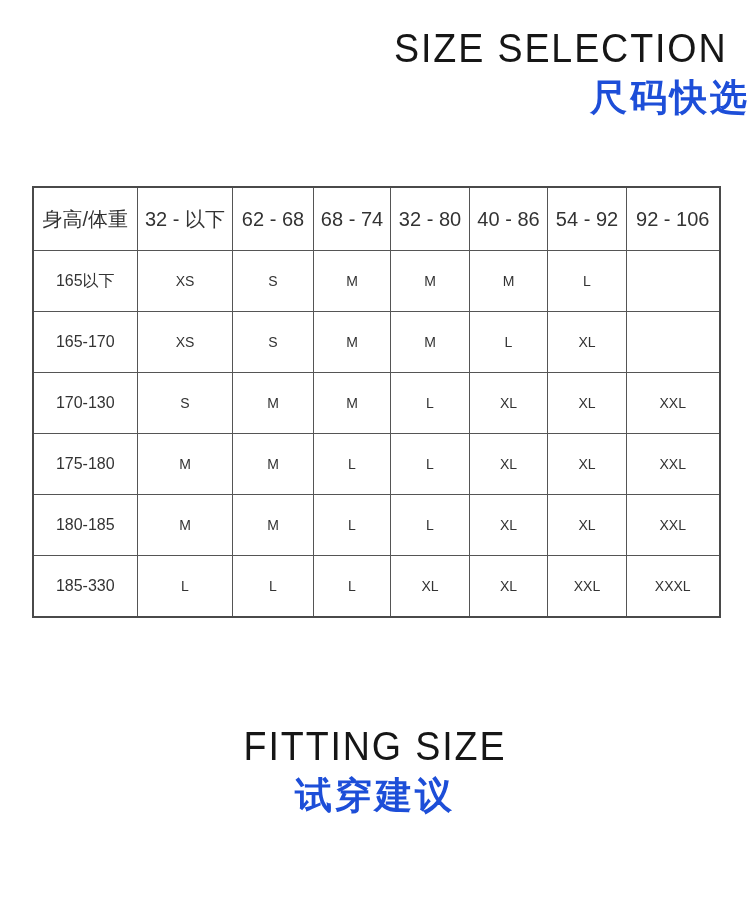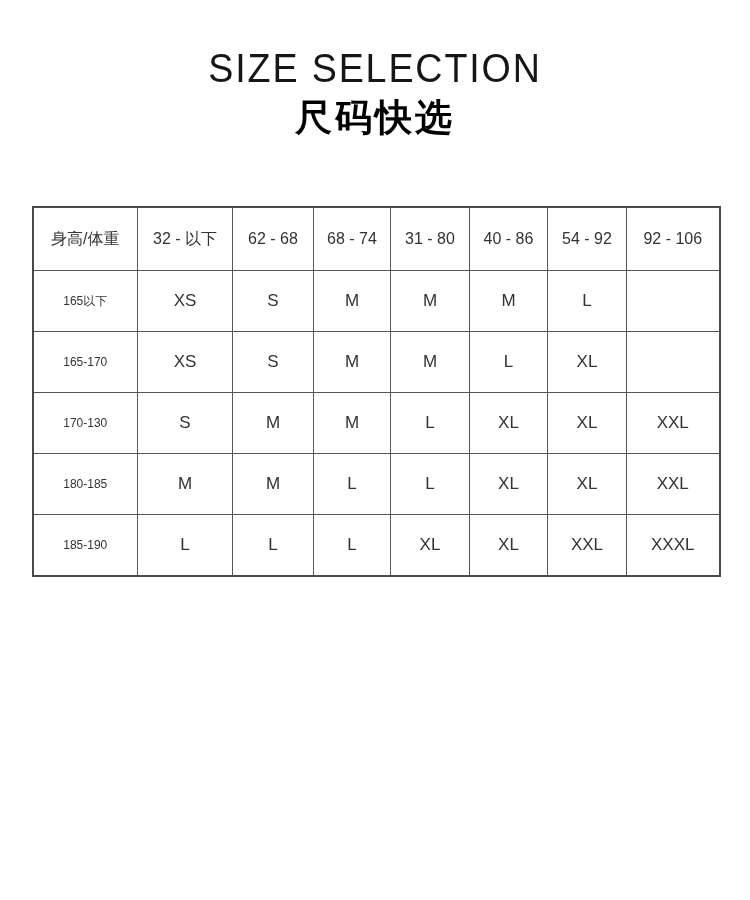--- a/index.html
+++ b/index.html
@@ -28,25 +28,26 @@
     letter-spacing: 2px;
     color: #161616;
     transform: scaleX(0.94);
     transform-origin: center;
   }
   .section-title .zh {
     font-size: 37px;
     line-height: 44px;
     font-weight: 600;
     letter-spacing: 3px;
-    color: #000000;
+    color: #1d4ed8;
     margin-top: 6px;
   }
   .header-block {
-    padding-top: 46px;
+    padding-top: 26px;
+    text-align: right;
   }
   .table-wrap {
     margin: 66px auto 0 auto;
     width: 687px;
   }
   table.size-table {
     border-collapse: collapse;
     table-layout: fixed;
     width: 687px;
     border: 2px solid #4a4a4a;
@@ -57,30 +58,30 @@
     border: 1px solid #555555;
     text-align: center;
     vertical-align: middle;
     font-weight: 400;
     padding: 0;
     overflow: hidden;
     white-space: nowrap;
   }
   table.size-table thead th {
     height: 62px;
-    font-size: 16px;
+    font-size: 20px;
     color: #333333;
   }
   table.size-table tbody td {
     height: 60px;
-    font-size: 17px;
+    font-size: 14px;
     color: #333333;
   }
   table.size-table tbody td.row-label {
-    font-size: 12px;
+    font-size: 16px;
   }
   .footer-block {
     margin-top: 106px;
   }
 </style>
 </head>
 <body>
 
 <div class="page">
 
@@ -100,21 +101,21 @@
           <col style="width: 78px;">
           <col style="width: 79px;">
           <col style="width: 93px;">
         </colgroup>
       <thead>
         <tr>
             <th>身高/体重</th>
             <th>32 - 以下</th>
             <th>62 - 68</th>
             <th>68 - 74</th>
-            <th>31 - 80</th>
+            <th>32 - 80</th>
             <th>40 - 86</th>
             <th>54 - 92</th>
             <th>92 - 106</th>
           </tr>
       </thead>
       <tbody>
           <tr>
             <td class="row-label">165以下</td>
             <td>XS</td>
             <td>S</td>
@@ -138,37 +139,51 @@
             <td class="row-label">170-130</td>
             <td>S</td>
             <td>M</td>
             <td>M</td>
             <td>L</td>
             <td>XL</td>
             <td>XL</td>
             <td>XXL</td>
           </tr>
           <tr>
+            <td class="row-label">175-180</td>
+            <td>M</td>
+            <td>M</td>
+            <td>L</td>
+            <td>L</td>
+            <td>XL</td>
+            <td>XL</td>
+            <td>XXL</td>
+          </tr>
+          <tr>
             <td class="row-label">180-185</td>
             <td>M</td>
             <td>M</td>
             <td>L</td>
             <td>L</td>
             <td>XL</td>
             <td>XL</td>
             <td>XXL</td>
           </tr>
           <tr>
-            <td class="row-label">185-190</td>
+            <td class="row-label">185-330</td>
             <td>L</td>
             <td>L</td>
             <td>L</td>
             <td>XL</td>
             <td>XL</td>
             <td>XXL</td>
             <td>XXXL</td>
           </tr>
         </tbody>
     </table>
   </div>
 
+  <div class="footer-block section-title">
+    <div class="en">FITTING SIZE</div>
+    <div class="zh">试穿建议</div>
+  </div>
 
 </div>
 
 </body></html>

